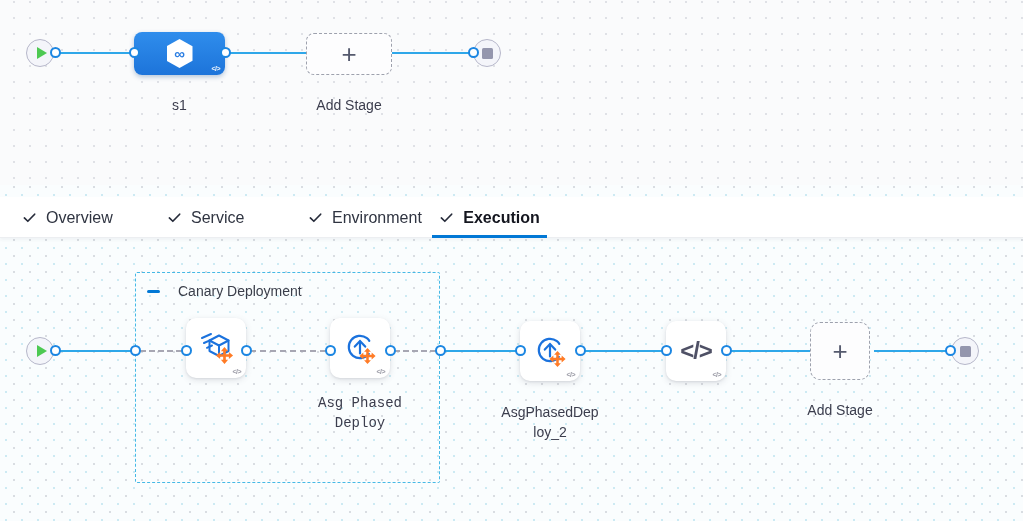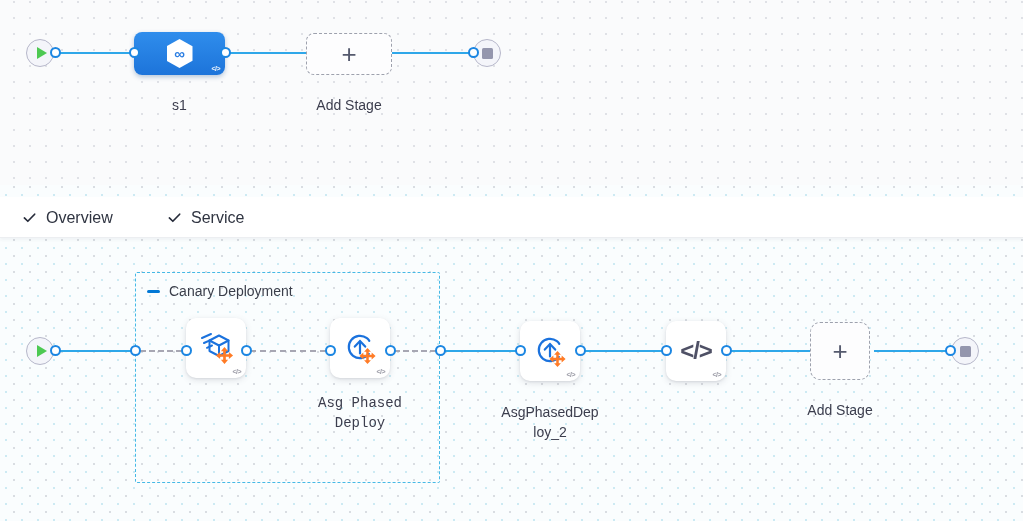--- a/index.html
+++ b/index.html
@@ -70,21 +70,21 @@
 
   
   .step-card { position:absolute; width:60px; height:60px; background:#fff; border-radius:10px;
     box-shadow:0 1px 2px rgba(40,41,61,.08), 0 2px 6px rgba(96,97,112,.18);
     display:flex; align-items:center; justify-content:center; z-index:2; cursor:pointer; }
   .shell-glyph { font-size:24px; font-weight:bold; color:#4e5065; letter-spacing:-1px; }
 
   
   .group-box { position:absolute; left:135px; top:34px; width:305px; height:211px;
     border:1.5px dashed #45b9e6; border-radius:2px; z-index:1; }
-  .group-header { position:absolute; left:11px; top:10px; display:flex; align-items:center; gap:9px; }
+  .group-header { position:absolute; left:11px; top:10px; display:flex; align-items:center; gap:18px; }
   .minus-icon { width:13px; height:3px; background:#0278d5; border-radius:2px; cursor:pointer; }
   .group-title { font-size:14px; color:#3a3e4a; }
 </style>
 </head>
 <body>
 
 <svg width="0" height="0" style="position:absolute">
   <defs>
     <g id="move-cross" fill="#ff7b26">
       <path d="M0,-9 L3.8,-4.6 L1.4,-4.6 L1.4,-1.4 L4.6,-1.4 L4.6,-3.8 L9,0 L4.6,3.8 L4.6,1.4 L1.4,1.4 L1.4,4.6 L3.8,4.6 L0,9 L-3.8,4.6 L-1.4,4.6 L-1.4,1.4 L-4.6,1.4 L-4.6,3.8 L-9,0 L-4.6,-3.8 L-4.6,-1.4 L-1.4,-1.4 L-1.4,-4.6 L-3.8,-4.6 Z"></path>
@@ -140,20 +140,37 @@
         </span>
       <span>Overview</span>
     </div>
     <div class="tab" style="left:167px;">
       <span class="chk">
           <svg width="15" height="15" viewBox="0 0 16 16">
             <use href="#check-mark"></use>
           </svg>
         </span>
       <span>Service</span>
+    </div>
+    <div class="tab" style="left:308px;">
+      <span class="chk">
+          <svg width="15" height="15" viewBox="0 0 16 16">
+            <use href="#check-mark"></use>
+          </svg>
+        </span>
+      <span>Environment</span>
+    </div>
+    <div class="tab active" style="left:432px; width:115px;">
+      <span class="chk">
+          <svg width="15" height="15" viewBox="0 0 16 16">
+            <use href="#check-mark"></use>
+          </svg>
+        </span>
+      <span>Execution</span>
+      <span class="underline"></span>
     </div>
   </div>
 
   <div class="canvas-bottom blue-dots">
 
     <div class="line" style="left:55px; top:112px; width:80px;"></div>
     <div class="dash-line" style="left:140px; top:112px; width:42px;"></div>
     <div class="dash-line" style="left:250px; top:112px; width:76px;"></div>
     <div class="dash-line" style="left:394px; top:112px; width:42px;"></div>
     <div class="line" style="left:444px; top:112px; width:72px;"></div>

